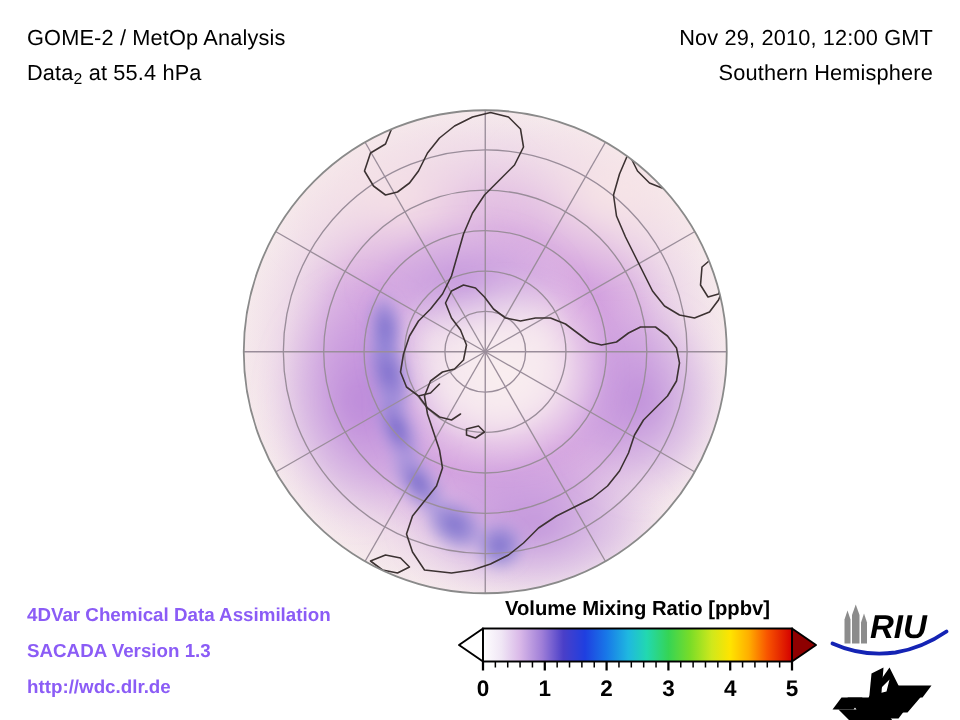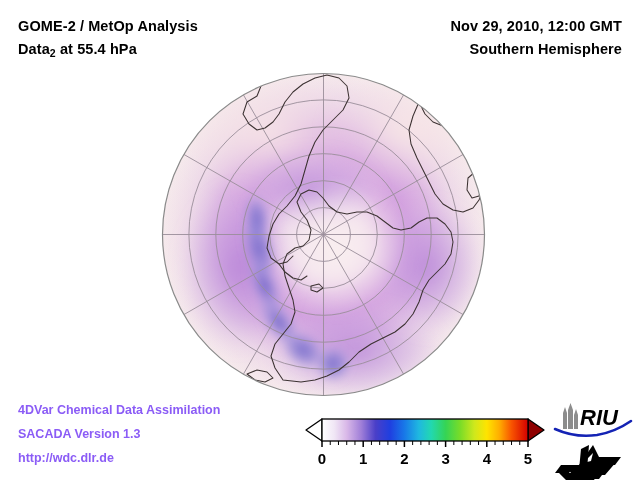--- a/index.html
+++ b/index.html
@@ -12,21 +12,21 @@
     height: 480px;
     position: relative;
     overflow: hidden;
     font-family: "Liberation Sans", sans-serif;
     color: #000000;
   }
 
   .hdr-text {
     position: absolute;
     font-size: 14.5px;
-    font-weight: bold;
+    font-weight: normal;
     letter-spacing: 0.1px;
     white-space: nowrap;
     color: #000;
   }
   #title-line1 { left: 18px;  top: 18px; }
   #title-line2 { left: 18px;  top: 41px; }
   #date-line   { right: 18px; top: 18px; text-align: center; }
   #hemi-line   { right: 18px; top: 41px; text-align: left; }
 
   #title-line2 sub {
@@ -249,20 +249,21 @@
 
   <circle cx="162.5" cy="162.5" r="161" fill="none" stroke="#8a8a8a" stroke-width="1.2"></circle>
 </svg>
 </div>
 
 <div class="foot-text" id="foot-1">4DVar Chemical Data Assimilation</div>
 <div class="foot-text" id="foot-2">SACADA Version 1.3</div>
 <div class="foot-text" id="foot-3">http://wdc.dlr.de</div>
 
 <div id="cbar-wrap">
+  <div id="cbar-title">Volume Mixing Ratio [ppbv]</div>
 
   <svg width="250" height="56" viewBox="0 0 250 56" style="position:absolute;left:0;top:19px;">
     <defs>
       <linearGradient id="cbGrad" x1="0%" y1="0%" x2="100%" y2="0%">
         <stop offset="0%" stop-color="#ffffff"></stop>
         <stop offset="6%" stop-color="#f0e6f5"></stop>
         <stop offset="12%" stop-color="#d9b8e8"></stop>
         <stop offset="19%" stop-color="#a07fd8"></stop>
         <stop offset="26%" stop-color="#4a3fc8"></stop>
         <stop offset="33%" stop-color="#1f3fe0"></stop>

